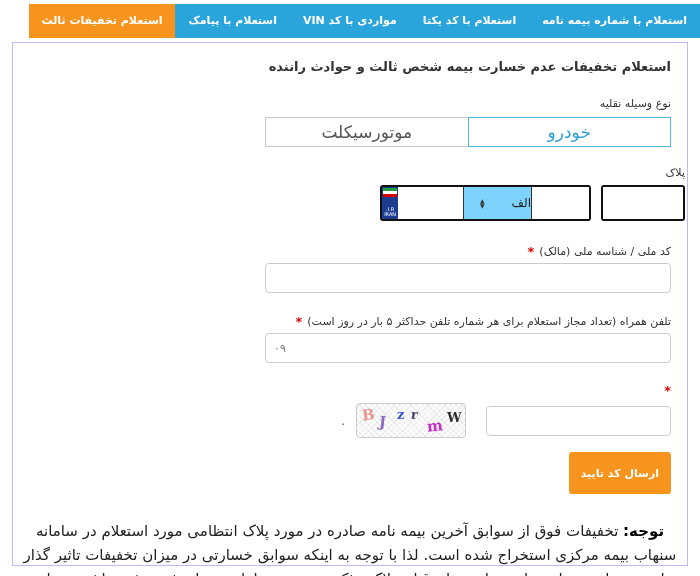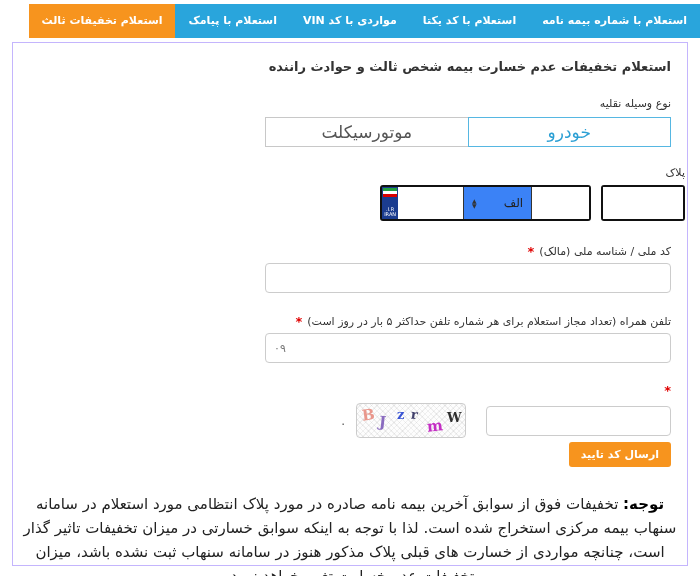--- a/index.html
+++ b/index.html
@@ -42,22 +42,22 @@
                   border-radius:3px; margin-left:10px; }
   .plate-region input { width:100%; height:100%; border:none; outline:none;
                         text-align:center; font-size:14px; }
   .plate-main { width:211px; height:36px; border:2px solid #111;
                 border-radius:3px; display:flex; direction:rtl; background:#fff; }
   .plate-cell-input { width:57px; height:100%; border:none; outline:none;
                       text-align:center; font-size:13px; }
   .plate-cell-input.w2 { width:65px; }
   .plate-select { width:72px; height:100%; border-left:1px solid #333;
                   border-right:1px solid #333; display:flex; align-items:center;
-                  justify-content:center; gap:27px; cursor:pointer;
-                  font-size:12px; color:#222; background:#3b82f6; }
+                  gap:27px; cursor:pointer;
+                  font-size:12px; color:#222; background:#7dd3fc; }
   .spin { display:flex; flex-direction:column; align-items:center;
           font-size:6px; line-height:5px; color:#333; }
   .plate-badge { width:17px; height:100%; background:#1b3c8f; display:flex;
                  flex-direction:column; align-items:stretch; }
   .flag { height:9px; display:flex; flex-direction:column; margin:1px; }
   .flag i { flex:1; display:block; }
   .flag .g { background:#239f40; } .flag .w { background:#fff; }
   .flag .r { background:#da0000; }
   .badge-txt { color:#fff; font-size:5px; line-height:5px; text-align:center;
                margin-top:auto; margin-bottom:2px; font-family:"DejaVu Sans",sans-serif; }
@@ -82,22 +82,22 @@
            font-weight:bold; }
   .cap-0 { left:5px;  top:2px;  font-size:15px; transform:rotate(-8deg); }
   .cap-1 { left:22px; top:9px;  font-size:15px; transform:rotate(6deg); }
   .cap-2 { left:40px; top:3px;  font-size:13px; }
   .cap-3 { left:54px; top:3px;  font-size:13px; transform:rotate(6deg); }
   .cap-4 { left:70px; top:13px; font-size:15px; transform:rotate(-6deg); }
   .cap-5 { left:90px; top:6px;  font-size:13px; }
   .cap-dot { color:#555; margin-right:11px; font-size:12px; }
 
   
-  .submit-btn { display:inline-block; margin-top:4px; background:#f7941e;
-                color:#fff; border:none; border-radius:3px; height:25px;
+  .submit-btn { display:inline-block; margin-top:14px; background:#f7941e;
+                color:#fff; border:none; border-radius:3px; height:42px;
                 padding:0 12px; font-size:11px; font-weight:bold;
                 font-family:"DejaVu Sans",sans-serif; cursor:pointer; }
 
   
   .note { margin:25px 8px 0; text-align:center; font-size:15px; color:#222;
           line-height:1.6; }
   .note b { color:#000; }
 </style>
 </head>
 <body>

